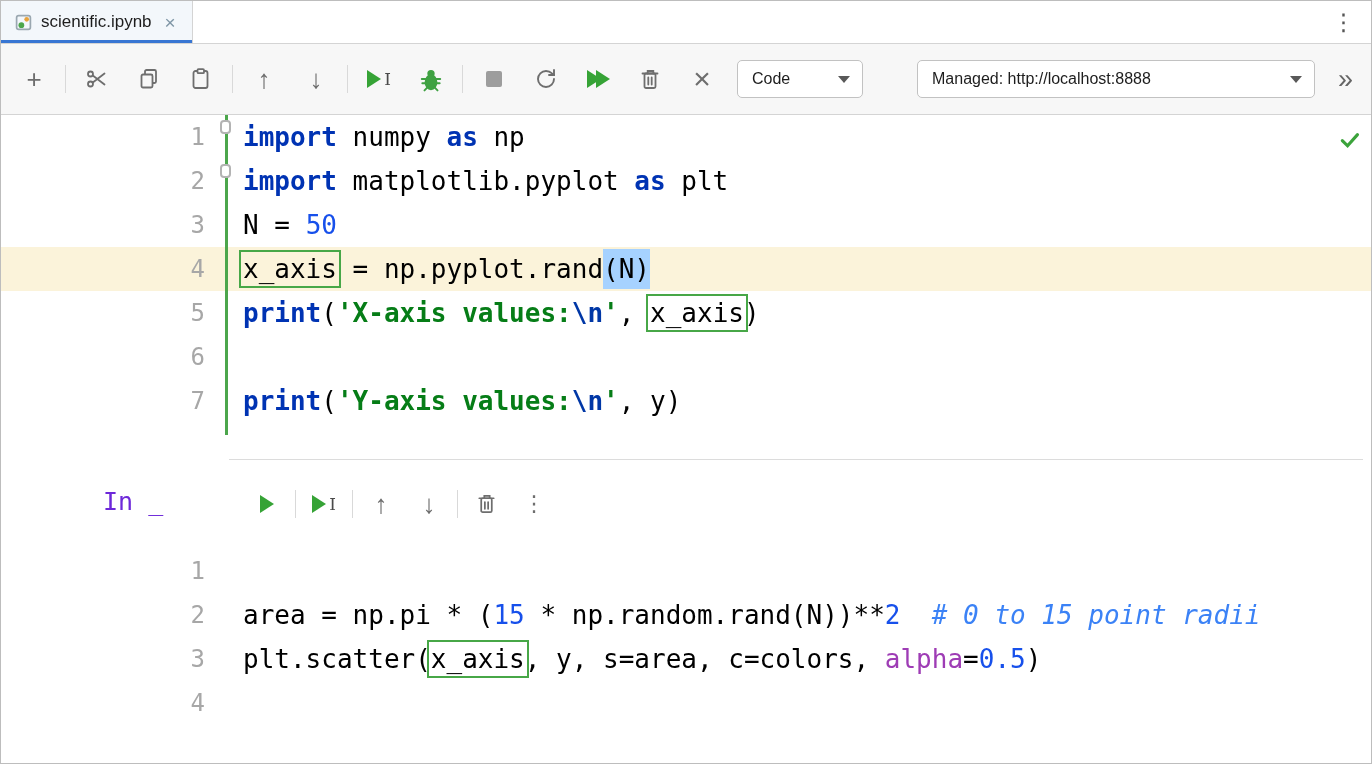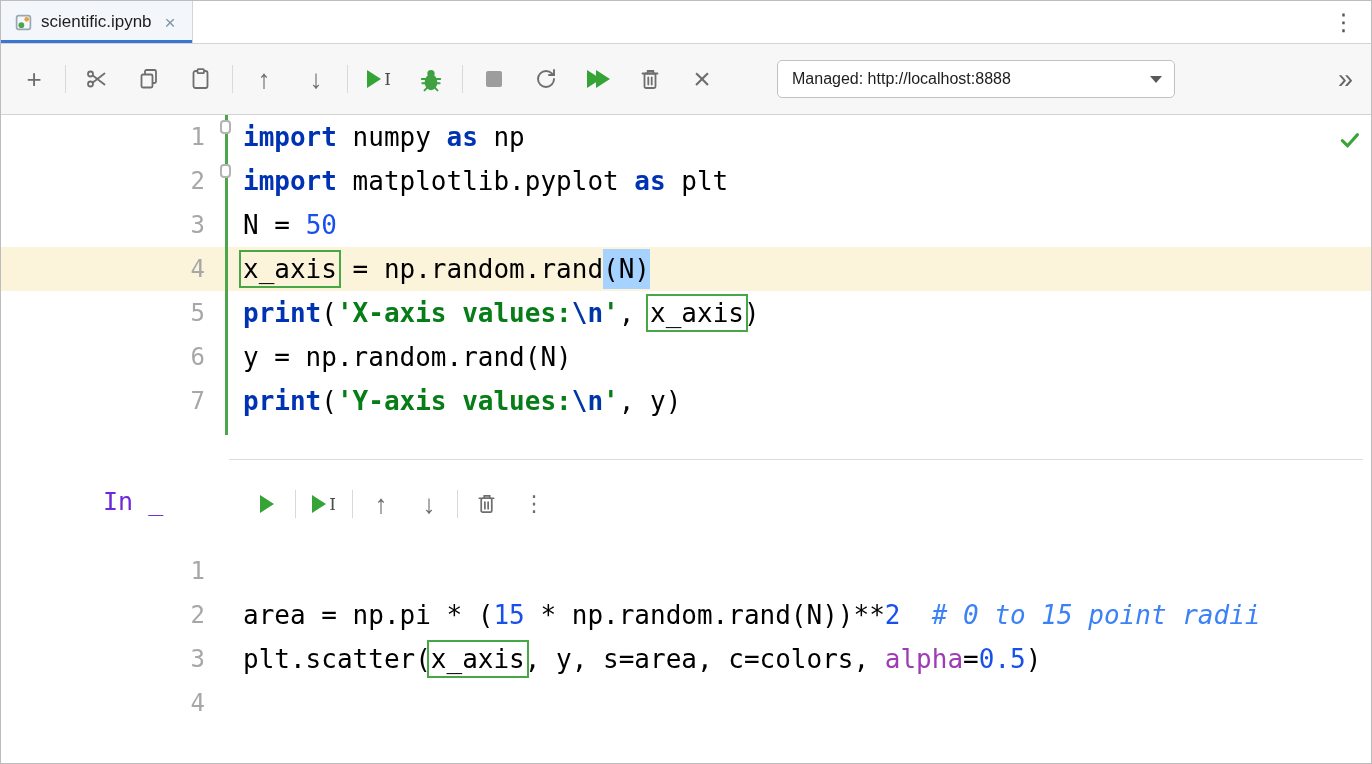--- a/index.html
+++ b/index.html
@@ -150,43 +150,47 @@
           <path d="M4 6.5h15"></path>
           <path d="M9.2 6.5V4h5.6v2.5"></path>
           <rect x="6" y="6.5" width="11" height="14.5" rx="1.5"></rect>
           <path d="M9.8 10.5v7M13.2 10.5v7"></path>
         </svg>
     </button>
     <button class="tbtn">
         <span class="glyph" style="font-size:30px;">×</span>
       </button>
 
+    <div class="combo combo-code">
+      <span>Code</span>
+      <span class="chev"></span>
+    </div>
     <div class="combo combo-server">
       <span>Managed: http://localhost:8888</span>
       <span class="chev"></span>
     </div>
 
     <button class="overflow-btn"><span>»</span></button>
   </div>
 
   <div class="editor">
     <div class="status-check">
       <svg class="icon-svg" width="22" height="22" viewBox="0 0 20 20" fill="none" stroke="#3BA33B" stroke-width="2.8" stroke-linecap="round">
           <path d="M3 10.5l4.8 4.8 9-10.2"></path>
         </svg>
     </div>
 
     <div class="cell">
       <div class="code-lines">
           <div class="code-row"><span class="line-num">1</span><span class="cell-bar executed"></span><span class="code-text"><span class="tk-kw">import</span><span class=""> numpy </span><span class="tk-kw">as</span><span class=""> np</span></span><span class="fold-marker"></span></div>
           <div class="code-row"><span class="line-num">2</span><span class="cell-bar executed"></span><span class="code-text"><span class="tk-kw">import</span><span class=""> matplotlib.pyplot </span><span class="tk-kw">as</span><span class=""> plt</span></span><span class="fold-marker"></span></div>
           <div class="code-row"><span class="line-num">3</span><span class="cell-bar executed"></span><span class="code-text"><span class="">N = </span><span class="tk-num">50</span></span></div>
-          <div class="code-row caret-row"><span class="line-num">4</span><span class="cell-bar executed"></span><span class="code-text"><span class=" tk-box">x_axis</span><span class=""> = np.random.rand</span><span class=" tk-sel">(N)</span></span></div>
+          <div class="code-row caret-row"><span class="line-num">4</span><span class="cell-bar executed"></span><span class="code-text"><span class=" tk-box">x_axis</span><span class=""> = np.pyplot.rand</span><span class=" tk-sel">(N)</span></span></div>
           <div class="code-row"><span class="line-num">5</span><span class="cell-bar executed"></span><span class="code-text"><span class="tk-kw">print</span><span class="">(</span><span class="tk-str">'X-axis values:</span><span class="tk-esc">\n</span><span class="tk-str">'</span><span class="">, </span><span class=" tk-box">x_axis</span><span class="">)</span></span></div>
-          <div class="code-row"><span class="line-num">6</span><span class="cell-bar executed"></span><span class="code-text"><span class="">y = np.random.rand(N)</span></span></div>
+          <div class="code-row"><span class="line-num">6</span><span class="cell-bar executed"></span></div>
           <div class="code-row"><span class="line-num">7</span><span class="cell-bar executed"></span><span class="code-text"><span class="tk-kw">print</span><span class="">(</span><span class="tk-str">'Y-axis values:</span><span class="tk-esc">\n</span><span class="tk-str">'</span><span class="">, y)</span></span></div>
         </div>
       <div class="code-row bar-tail">
         <span class="line-num"></span>
         <span class="cell-bar executed"></span>
       </div>
     </div>
 
     <div class="cell-gap"></div>
 

